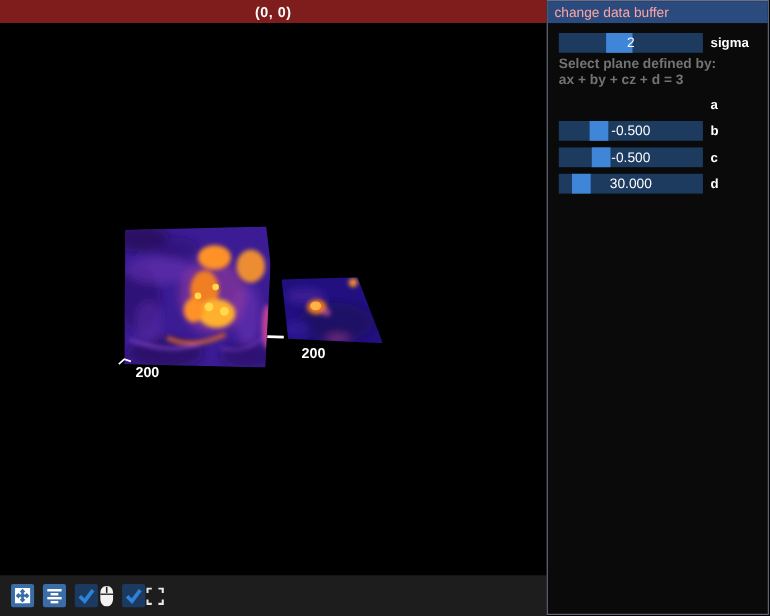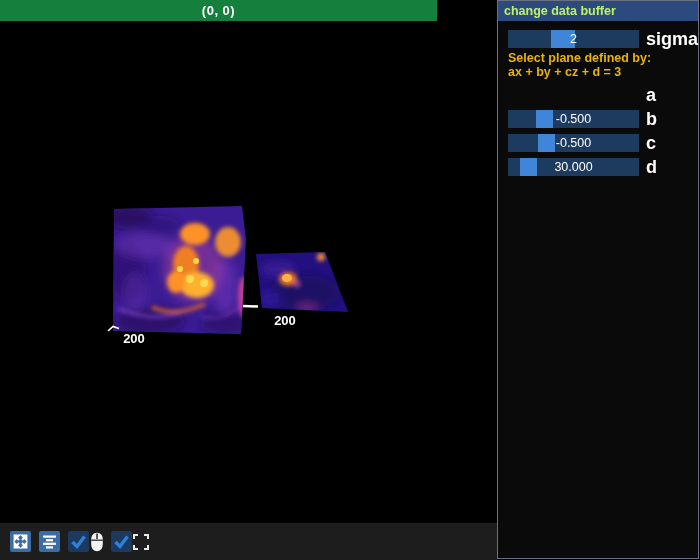--- a/index.html
+++ b/index.html
@@ -1,43 +1,43 @@
 <!DOCTYPE html>
 <html><head>
 <meta charset="utf-8">
 <style>
   html,body{margin:0;padding:0;background:#000;}
   .app{position:relative;width:700px;height:560px;background:#000;overflow:hidden;
        font-family:"Liberation Sans","DejaVu Sans",sans-serif;-webkit-font-smoothing:antialiased;}
 
   
-  .titlebar{position:absolute;left:0;top:0;width:437px;height:21px;background:#15803d;
+  .titlebar{position:absolute;left:0;top:0;width:497px;height:21px;background:#7f1d1d;
             display:flex;align-items:center;justify-content:center;}
   .titlebar span{color:#fff;font-size:13px;font-weight:bold;letter-spacing:.5px;}
   .canvas{position:absolute;left:0;top:21px;width:497px;height:502px;background:#000;}
   .toolbar{position:absolute;left:0;top:523px;width:497px;height:37px;background:#1d1d1d;}
 
   .tb-btn{position:absolute;top:8px;width:21px;height:21px;border-radius:2px;
           display:flex;align-items:center;justify-content:center;cursor:pointer;}
   .tb-blue{background:#3a6da8;}
   .tb-check{background:#1c3a60;}
   .tb-plain{background:transparent;}
 
   
   .panel{position:absolute;left:497px;top:0;width:202px;height:559px;background:#0a0a0a;
          border:1px solid #6a7080;box-sizing:border-box;}
   .panel-header{position:absolute;left:0;top:0;right:0;height:20px;background:#2b4a7e;
                 display:flex;align-items:center;}
-  .panel-header span{color:#bef264;font-size:12.5px;font-weight:bold;padding-left:6px;}
-  .desc{position:absolute;left:10px;color:#eab308;font-size:12.5px;font-weight:bold;white-space:nowrap;}
+  .panel-header span{color:#fca5a5;font-size:12.5px;font-weight:normal;padding-left:6px;}
+  .desc{position:absolute;left:10px;color:#737373;font-size:12.5px;font-weight:bold;white-space:nowrap;}
   .slider{position:absolute;left:10px;width:131px;height:18px;background:#1d3a5f;cursor:pointer;}
   .slider .handle{position:absolute;top:0;bottom:0;background:#3f86d8;}
   .slider .val{position:absolute;left:0;right:0;top:0;bottom:0;display:flex;align-items:center;
                justify-content:center;color:#fff;font-size:12.5px;}
-  .slider-label{position:absolute;left:148px;color:#fff;font-size:18px;font-weight:bold;
+  .slider-label{position:absolute;left:148px;color:#fff;font-size:12px;font-weight:bold;
                 height:18px;display:flex;align-items:center;}
 </style>
 </head>
 <body>
 
 <div class="app">
 
   <div class="titlebar">
     <span>(0, 0)</span>
   </div>

